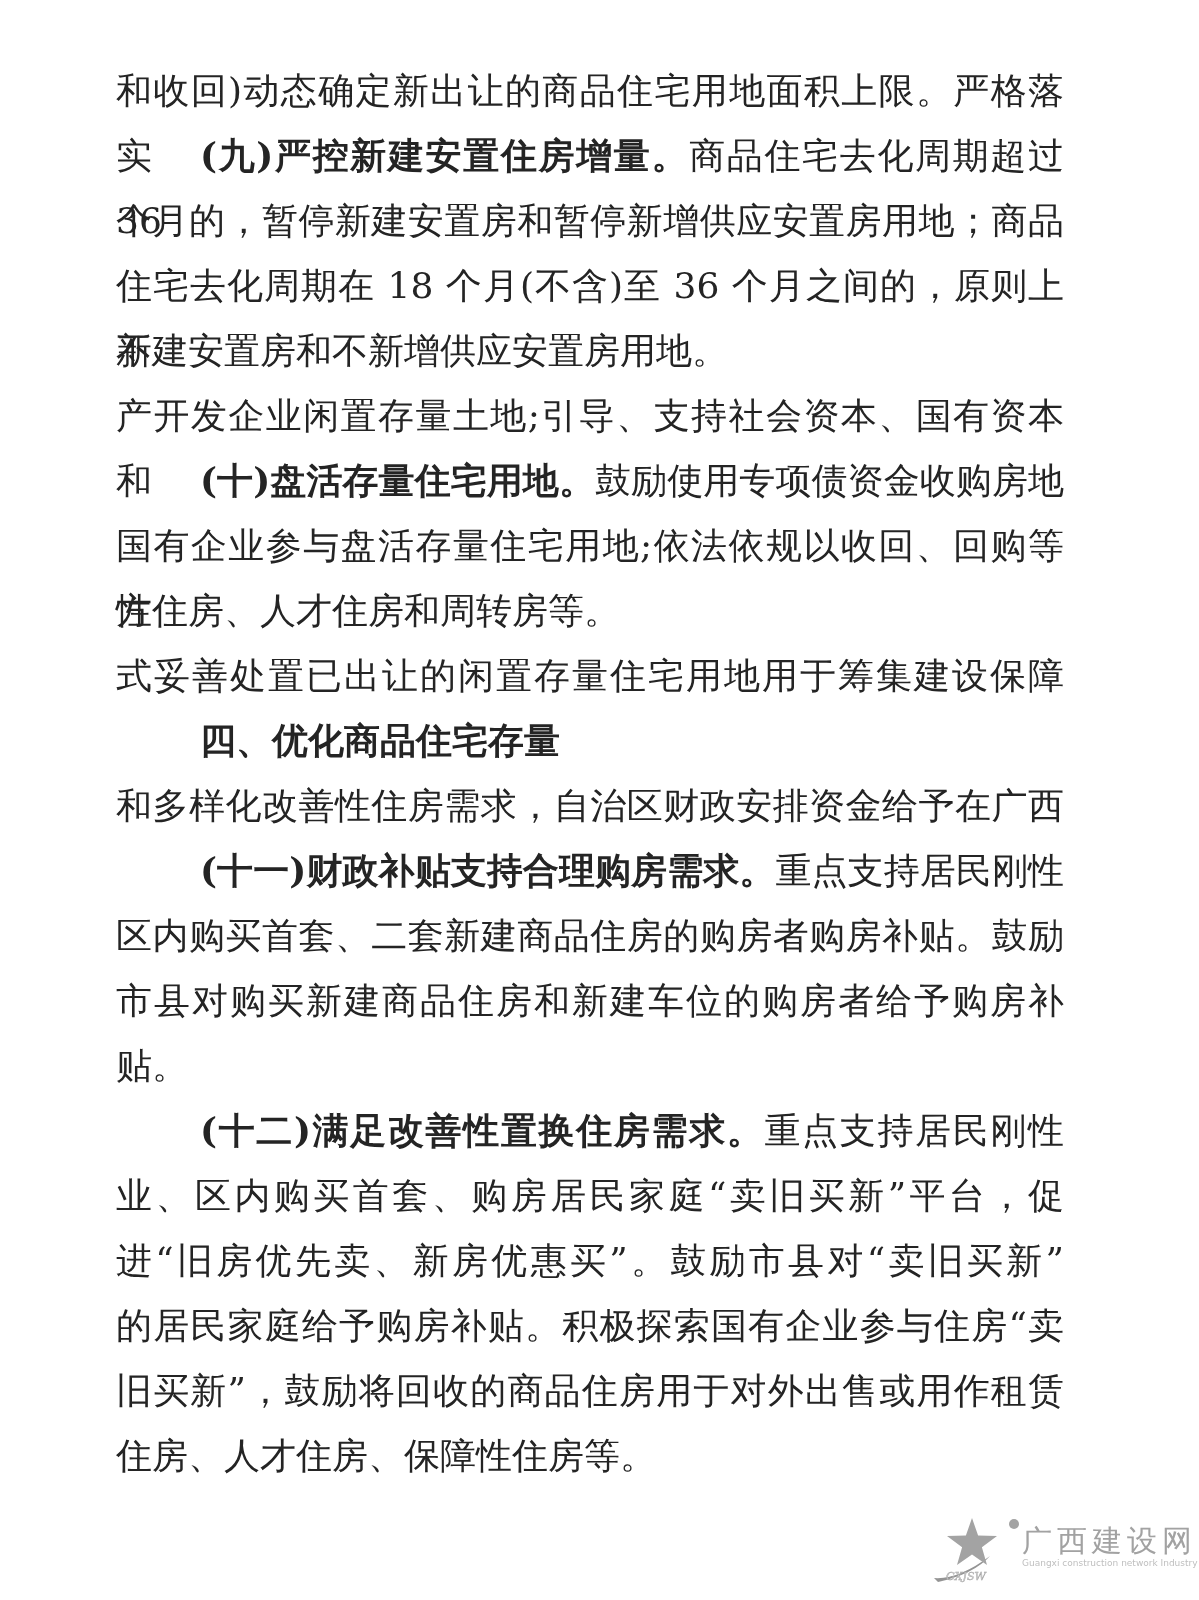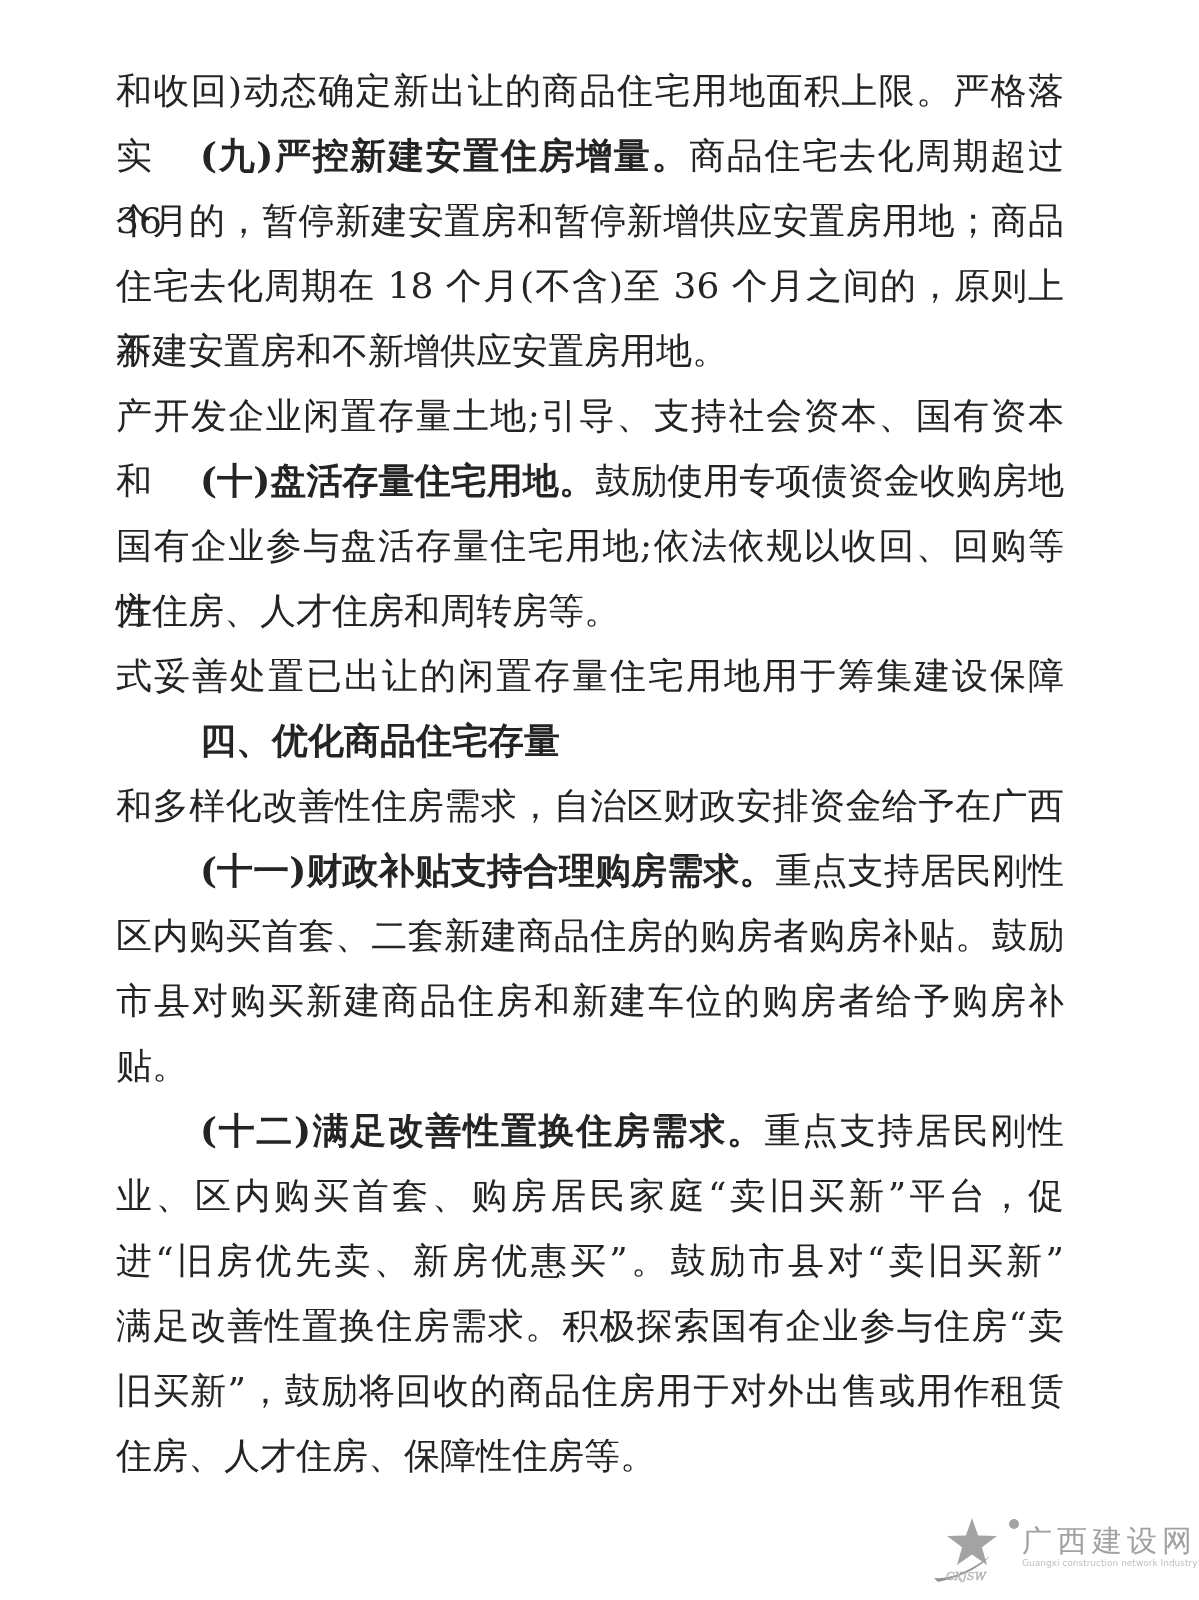--- a/index.html
+++ b/index.html
@@ -92,21 +92,21 @@
     <div class="line j"><span>式妥善处置已出让的闲置存量住宅用地用于筹集建设保障</span></div>
     <div class="line indent"><b>四、优化商品住宅存量</b></div>
     <div class="line j"><span>和多样化改善性住房需求，自治区财政安排资金给予在广西</span></div>
     <div class="line j indent"><b>(十一)财政补贴支持合理购房需求。</b><span>重点支持居民刚性</span></div>
     <div class="line j"><span>区内购买首套、二套新建商品住房的购房者购房补贴。鼓励</span></div>
     <div class="line j"><span>市县对购买新建商品住房和新建车位的购房者给予购房补</span></div>
     <div class="line"><span>贴。</span></div>
     <div class="line j indent"><b>(十二)满足改善性置换住房需求。</b><span>重点支持居民刚性</span></div>
     <div class="line j"><span>业、区内购买首套、购房居民家庭“卖旧买新”平台，促</span></div>
     <div class="line j"><span>进“旧房优先卖、新房优惠买”。鼓励市县对“卖旧买新”</span></div>
-    <div class="line j"><span>满足改善性置换住房需求。积极探索国有企业参与住房“卖</span></div>
+    <div class="line j"><span>的居民家庭给予购房补贴。积极探索国有企业参与住房“卖</span></div>
     <div class="line j"><span>旧买新”，鼓励将回收的商品住房用于对外出售或用作租赁</span></div>
     <div class="line"><span>住房、人才住房、保障性住房等。</span></div>
   </div>
 
 <div class="watermark">
   <svg class="wm-logo" viewBox="0 0 92 72" xmlns="http://www.w3.org/2000/svg">
     <path d="M4 64 Q28 66 60 42 Q44 60 8 68 Z" fill="#949494"></path>
     <polygon points="42,4 48.1,21.6 67,22 51.9,33.2 57,51 42,40.4 27,51 32.1,33.2 17,22 35.9,21.6" fill="#a3a3a3"></polygon>
     <circle cx="84" cy="10" r="5" fill="#a3a3a3"></circle>
     <text x="16" y="66" font-size="11" font-style="italic" fill="#d2d2d2" stroke="#a0a0a0" stroke-width="0.4" aria-label="GXJSW">GXJSW</text>

